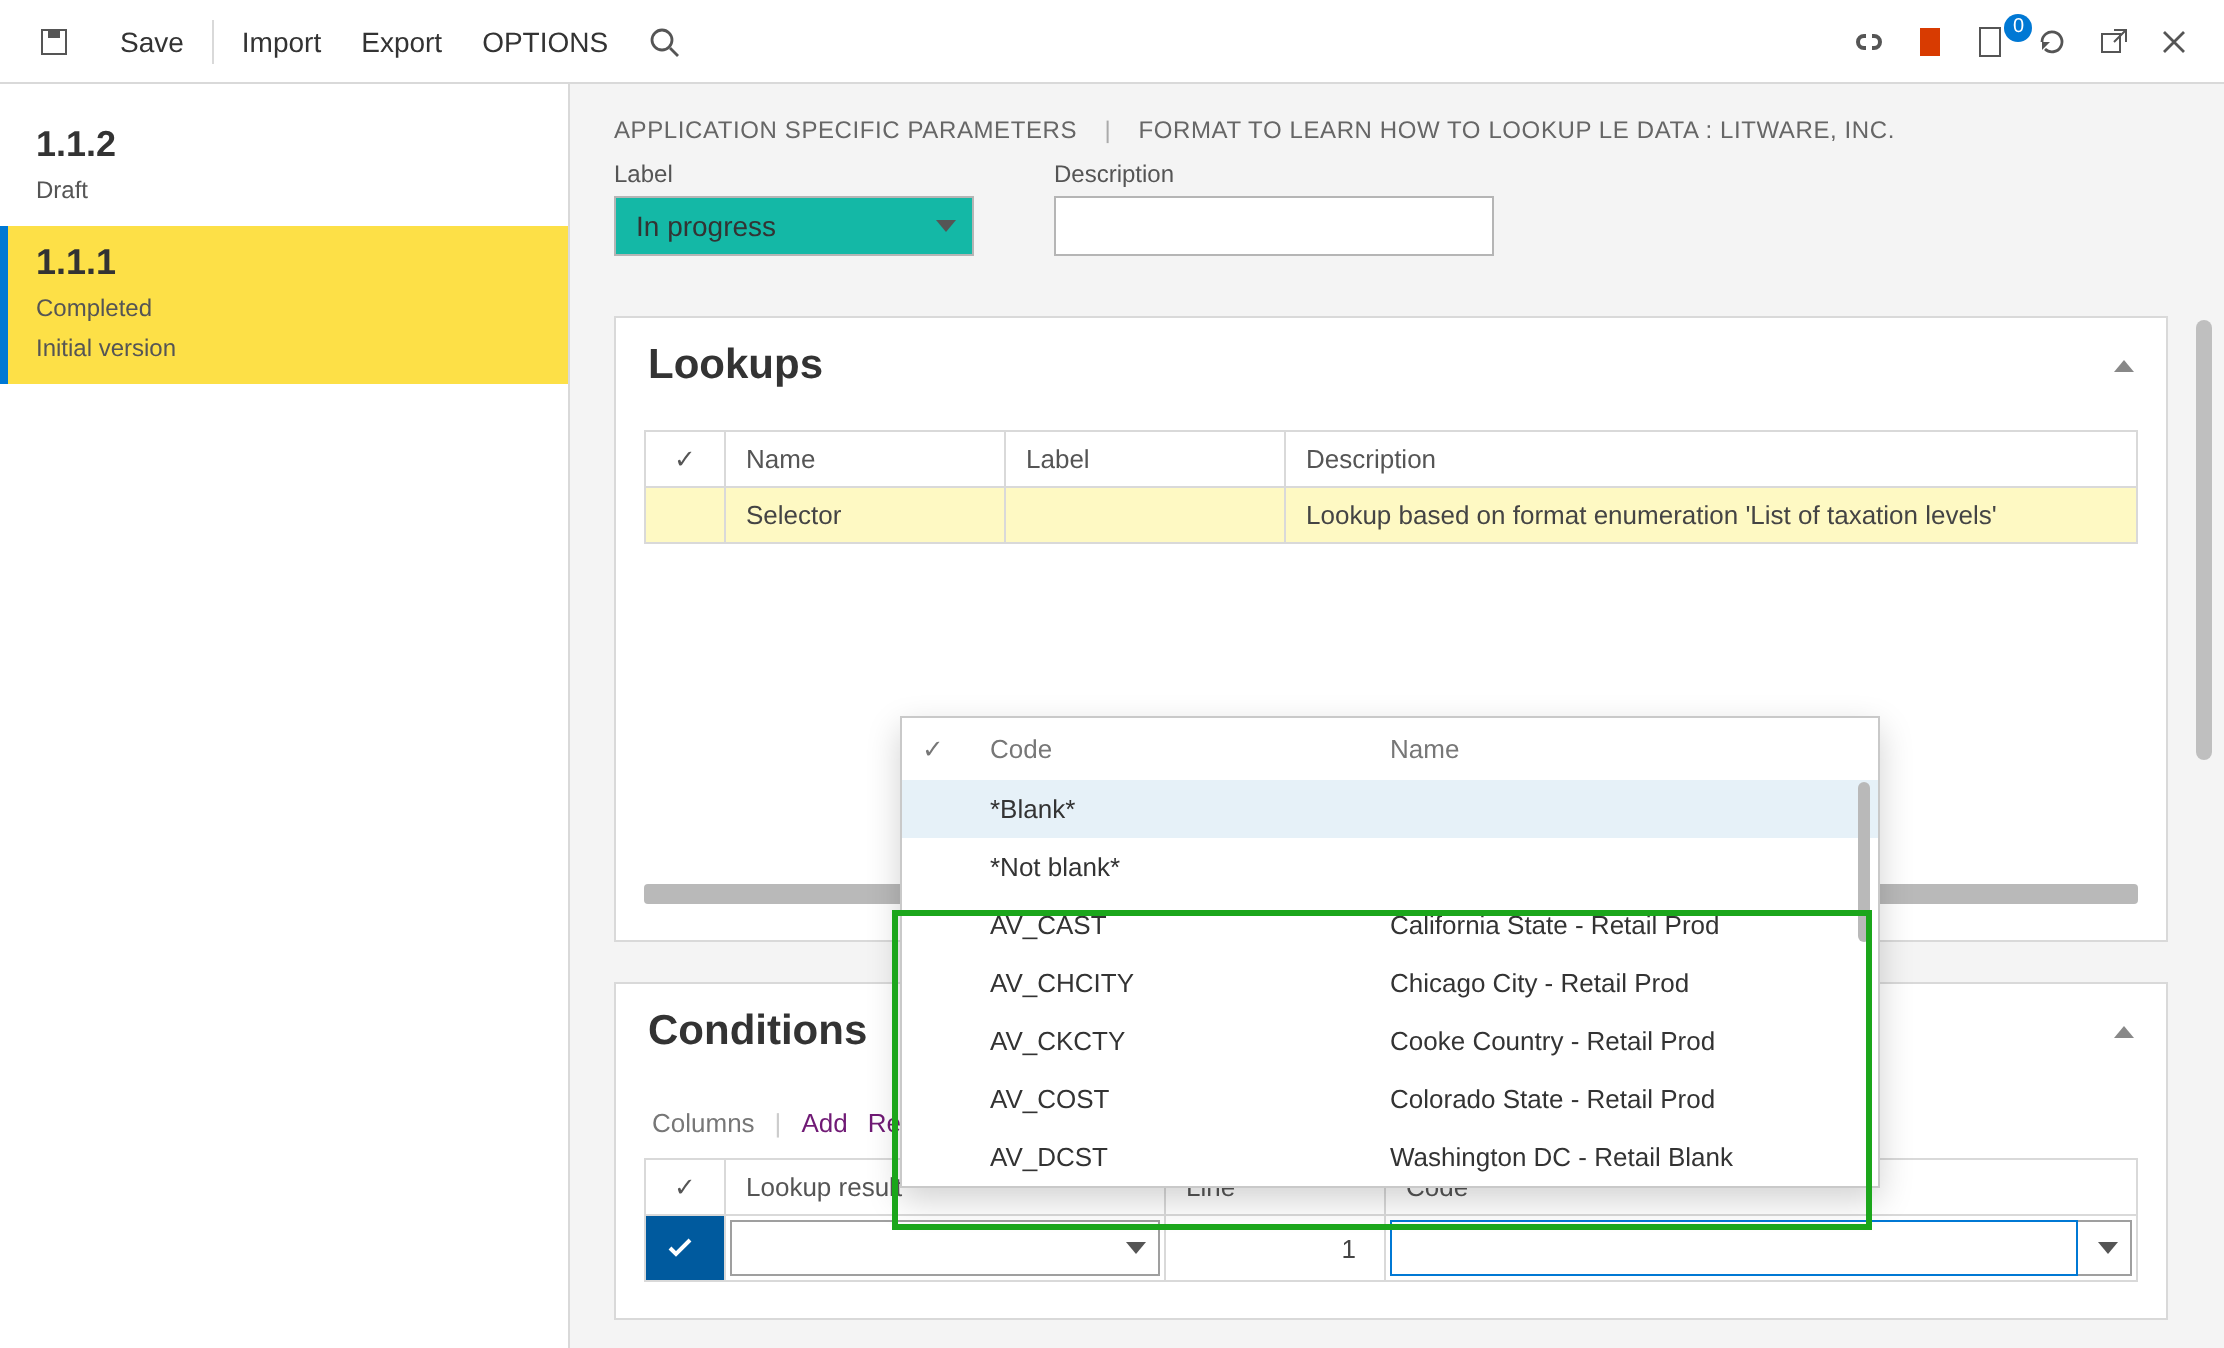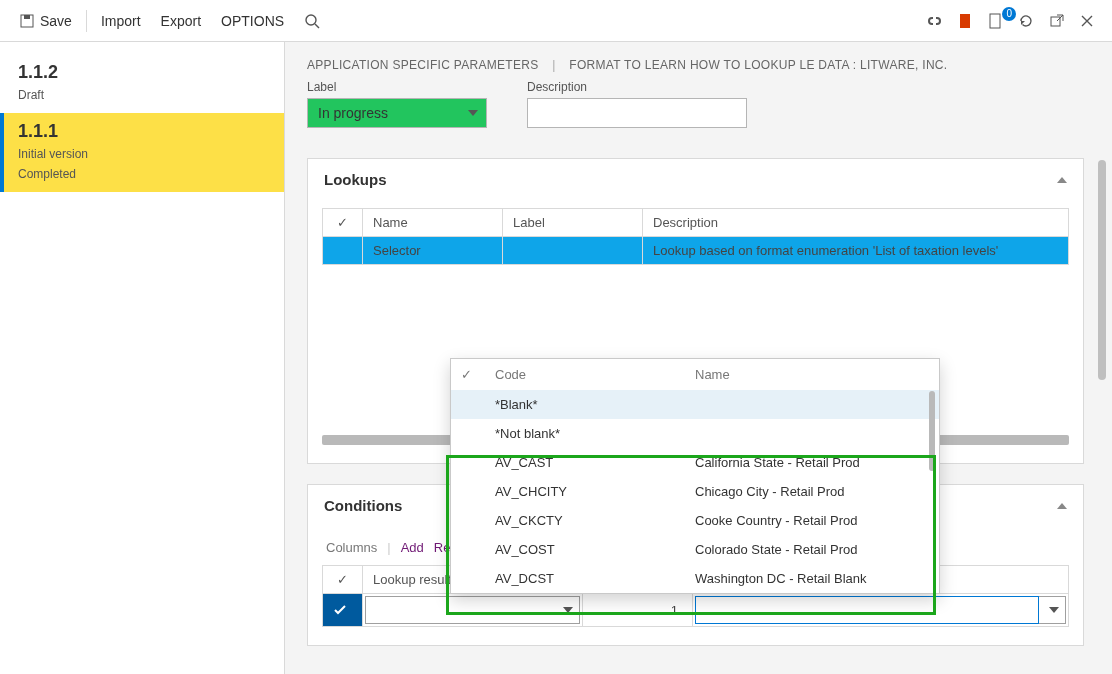--- a/index.html
+++ b/index.html
@@ -1,48 +1,48 @@
 <!DOCTYPE html>
 <html><head>
 <meta charset="utf-8">
 <style>
   * { box-sizing: border-box; font-family: "Segoe UI", sans-serif; }
   html,body { margin:0; padding:0; width:1112px; height:674px; background:#fff; overflow:hidden; color:#333; }
   
   .toolbar { height:42px; border-bottom:1px solid #d9d9d9; display:flex; align-items:center; padding:0 10px; font-size:14px; }
-  .toolbar .tool { display:flex; align-items:center; padding:0 10px; height:100%; cursor:pointer; }
+  .toolbar .tool { display:flex; align-items:center; padding:0 10px; height:100%; cursor:pointer;gap:20px; }
   .tool .ico { margin-right:6px; }
   .vsep { width:1px; height:22px; background:#d9d9d9; margin:0 4px; }
   .toolbar .spacer { flex:1; }
   .toolbar .right .tool { padding:0 8px; }
   .toolbar .right { display:flex; align-items:center; }
   
   .body { display:flex; height:calc(674px - 42px); }
   .left { width:285px; border-right:1px solid #d9d9d9; padding-top:12px; background:#fff; }
   .ver { padding:8px 18px 10px 18px; cursor:pointer; }
   .ver .num { font-size:18px; font-weight:600; }
   .ver .sub { font-size:12px; color:#555; margin-top:4px; line-height:16px; }
   .ver.sel { background:#fde047; border-left:4px solid #0078d4; padding-left:14px; }
   
   .main { flex:1; background:#f4f4f4; position:relative; padding:16px 22px 0 22px; overflow:hidden; }
   .crumbs { font-size:12px; color:#666; letter-spacing:.3px; }
   .crumbs .csep { color:#aaa; margin:0 10px; }
   .field-row { display:flex; gap:40px; margin-top:8px; }
   .field label { font-size:12px; color:#555; display:block; margin-bottom:4px; }
-  .select { display:flex; align-items:center; justify-content:space-between; border:1px solid #b5b5b5; background:#22c55e; height:30px; padding:0 8px 0 10px; width:180px; font-size:14px; cursor:pointer; }
+  .select { display:flex; align-items:center; justify-content:space-between; border:1px solid #b5b5b5; background:#14b8a6; height:30px; padding:0 8px 0 10px; width:180px; font-size:14px; cursor:pointer; }
   .textinp { border:1px solid #b5b5b5; background:#fff; height:30px; width:220px; padding:0 8px; font-size:14px; }
   
   .panels { position:absolute; left:22px; right:28px; top:116px; bottom:0; overflow:hidden; }
   .panel { background:#fff; border:1px solid #d9d9d9; margin-bottom:20px; }
-  .panel .hdr { display:flex; align-items:center; justify-content:space-between; padding:12px 16px; font-size:15px; font-weight:600; }
+  .panel .hdr { display:flex; align-items:center; justify-content:space-between; padding:12px 16px; font-size:21px; font-weight:600; }
   .panel .body2 { padding:8px 14px 18px 14px; position:relative; }
   table.grid { width:100%; border-collapse:collapse; font-size:13px; }
   table.grid th, table.grid td { text-align:left; padding:6px 10px; border:1px solid #d9d9d9; font-weight:400; color:#444; }
   table.grid th { background:#fff; color:#555; }
-  tr.srow td { background:#0ea5e9; }
+  tr.srow td { background:#fef9c3; }
   .chk { width:40px; text-align:center!important; }
   .hscroll { height:10px; background:#b9b9b9; margin-top:170px; border-radius:2px; }
   
   .cond-toolbar { display:flex; align-items:center; gap:10px; padding:6px 4px 10px 4px; font-size:13px; color:#777; }
   .cond-toolbar .disabled { color:#701a75; }
   .cthead th { font-size:13px; }
   .cell-select { display:flex; align-items:center; justify-content:flex-end; border:1px solid #9f9f9f; height:28px; padding:0 6px; background:#fff; cursor:pointer; }
   .cell-input { border:1px solid #0078d4; height:28px; width:100%; background:#fff; }
   
   .dropdown { position:absolute; left:450px; top:358px; width:490px; background:#fff; border:1px solid #c9c9c9; box-shadow:0 6px 16px rgba(0,0,0,.18); z-index:50; }
@@ -145,22 +145,22 @@
 
 <div class="body">
 
   <div class="left">
     <div class="ver">
       <div class="num">1.1.2</div>
       <div class="sub">Draft</div>
     </div>
     <div class="ver sel">
       <div class="num">1.1.1</div>
+      <div class="sub">Completed</div>
       <div class="sub">Initial version</div>
-      <div class="sub">Completed</div>
     </div>
   </div>
 
   <div class="main">
 
     <div class="crumbs">
       <span>APPLICATION SPECIFIC PARAMETERS</span>
       <span class="csep">|</span>
       <span>FORMAT TO LEARN HOW TO LOOKUP LE DATA : LITWARE, INC.</span>
     </div>

